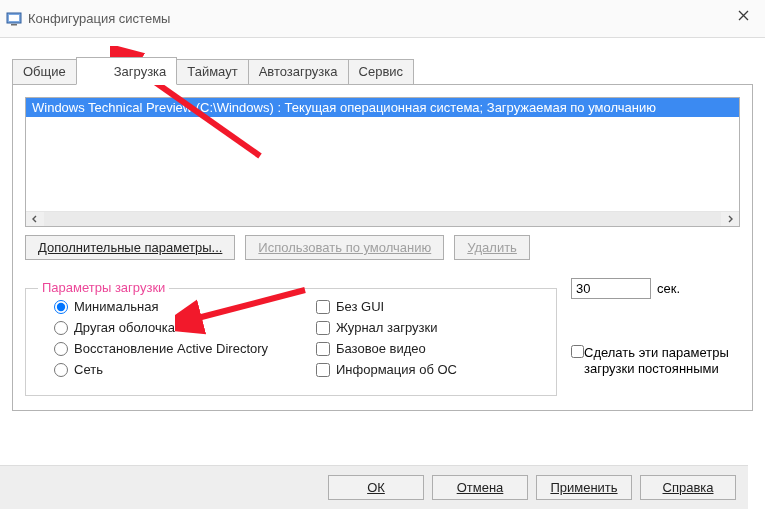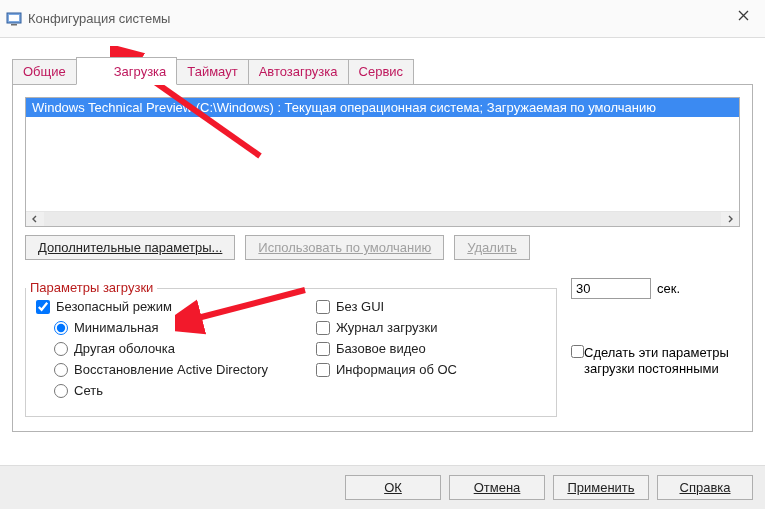--- a/index.html
+++ b/index.html
@@ -9,58 +9,58 @@
 .titlebar { height: 38px; display: flex; align-items: center; padding: 0 6px; border-bottom: 1px solid #ddd; background: #fafafa; position: relative; }
 .titlebar .icon { width: 16px; height: 16px; margin-right: 6px; display: inline-flex; }
 .titlebar .title { color: #5a5a5a; }
 .titlebar .close { position: absolute; right: 0; top: 0; width: 44px; height: 30px; display: flex; align-items: center; justify-content: center; color: #3a3a3a; }
 
 
 .content { padding: 4px 12px 0 12px; }
 
 
 .tabs { display: flex; align-items: flex-end; border-bottom: 1px solid #b3b3b3; margin-top: 14px; position: relative; }
-.tab { padding: 4px 10px 5px 10px; border: 1px solid #b3b3b3; margin-right: -1px; background: #f3f3f3; color: #be185d; cursor: pointer; position: relative; top: 1px; }
+.tab { padding: 4px 10px 5px 10px; border: 1px solid #b3b3b3; margin-right: -1px; background: #f3f3f3; color: #404040; cursor: pointer; position: relative; top: 1px; }
 .tab.active { background: #fff; border-bottom: 1px solid #fff; z-index: 2; padding-top: 6px; padding-left: 37px; }
 .tab-panel { border: 1px solid #b3b3b3; border-top: none; padding: 12px 12px 14px 12px; background: #fff; }
 
 
 .boot-list { border: 1px solid #b3b3b3; height: 130px; overflow: hidden; background: #fff; position: relative; }
 .boot-list .row { padding: 2px 6px; color: #222; white-space: nowrap; }
 .boot-list .row.selected { background: #3b8af2; color: #fff; }
 .scroll-h { height: 15px; display: flex; align-items: stretch; border-top: 1px solid #e5e5e5; position: absolute; bottom: 0; left: 0; right: 0; background: #f0f0f0; }
 .scroll-h .arrow { width: 18px; display: flex; align-items: center; justify-content: center; color: #666; cursor: pointer; }
 .scroll-h .track { flex: 1; background: #eaeaea; }
 
 
 .btn-row { margin-top: 8px; display: flex; gap: 10px; }
 .btn { border: 1px solid #aeaeae; background: #f2f2f2; padding: 4px 12px; color: #222; cursor: pointer; text-decoration: underline; }
 .btn:disabled, .btn.disabled { color: #a0a0a0; }
 
 
 .group { border: 1px solid #cfcfcf; padding: 10px 10px 12px 10px; position: relative; margin-top: 14px; }
-.group .legend { position: absolute; top: -9px; left: 0; background: #fff; padding: 0 4px; color: #b91c1c; }
+.group .legend { position: absolute; top: -9px; left: 12px; background: #fff; padding: 0 4px; color: #ec4899; }
 
 
 .opts-wrap { display: flex; }
 .col-left { flex: 0 0 280px; }
 .col-mid { flex: 0 0 230px; }
 
 .chk, .rad { display: flex; align-items: center; margin-bottom: 6px; gap: 6px; color: #222; }
 .chk input, .rad input { width: 14px; height: 14px; }
 .rad { margin-left: 18px; }
 
 .timeout-lbl { margin-bottom: 4px; }
 .timeout-row { display: flex; align-items: center; gap: 6px; margin-bottom: 46px; }
 .timeout-row input { width: 80px; padding: 2px 4px; border: 1px solid #9c9c9c; }
 .perm-chk { display: flex; align-items: flex-start; gap: 0; }
 .perm-chk span { line-height: 1.25; }
 
 
-.dlg-btns { position: absolute; bottom: 0; left: 0; right: 0; background: #eeeeee; height: 44px; border-top: 1px solid #ddd; display: flex; align-items: center; justify-content: flex-end; gap: 8px; padding-right: 12px; }
+.dlg-btns { position: absolute; bottom: 0; left: 0; right: 17px; background: #eeeeee; height: 44px; border-top: 1px solid #ddd; display: flex; align-items: center; justify-content: flex-end; gap: 8px; padding-right: 12px; }
 .dlg-btns .btn { width: 96px; text-align: center; }
 
 
 .arrow-ov { position: absolute; pointer-events: none; }
 
 svg { display: block; }
 </style>
 </head>
 <body>
 
@@ -113,24 +113,20 @@
       <button class="btn">Дополнительные параметры...</button>
       <button class="btn disabled" disabled="">Использовать по умолчанию</button>
       <button class="btn disabled" disabled="">Удалить</button>
     </div>
 
     <div style="display:flex; gap:14px; margin-top:14px;">
       <div class="group" style="flex:1;">
         <span class="legend">Параметры загрузки</span>
         <div class="opts-wrap">
           <div class="col-left">
-            <label class="chk">
-              <input type="checkbox" checked="" style="">
-              <span>Безопасный режим</span>
-            </label>
             <label class="rad">
               <input type="radio" name="sm" checked="" style="">
               <span>Минимальная</span>
             </label>
             <label class="rad">
               <input type="radio" name="sm" style="">
               <span>Другая оболочка</span>
             </label>
             <label class="rad">
               <input type="radio" name="sm" style="">

